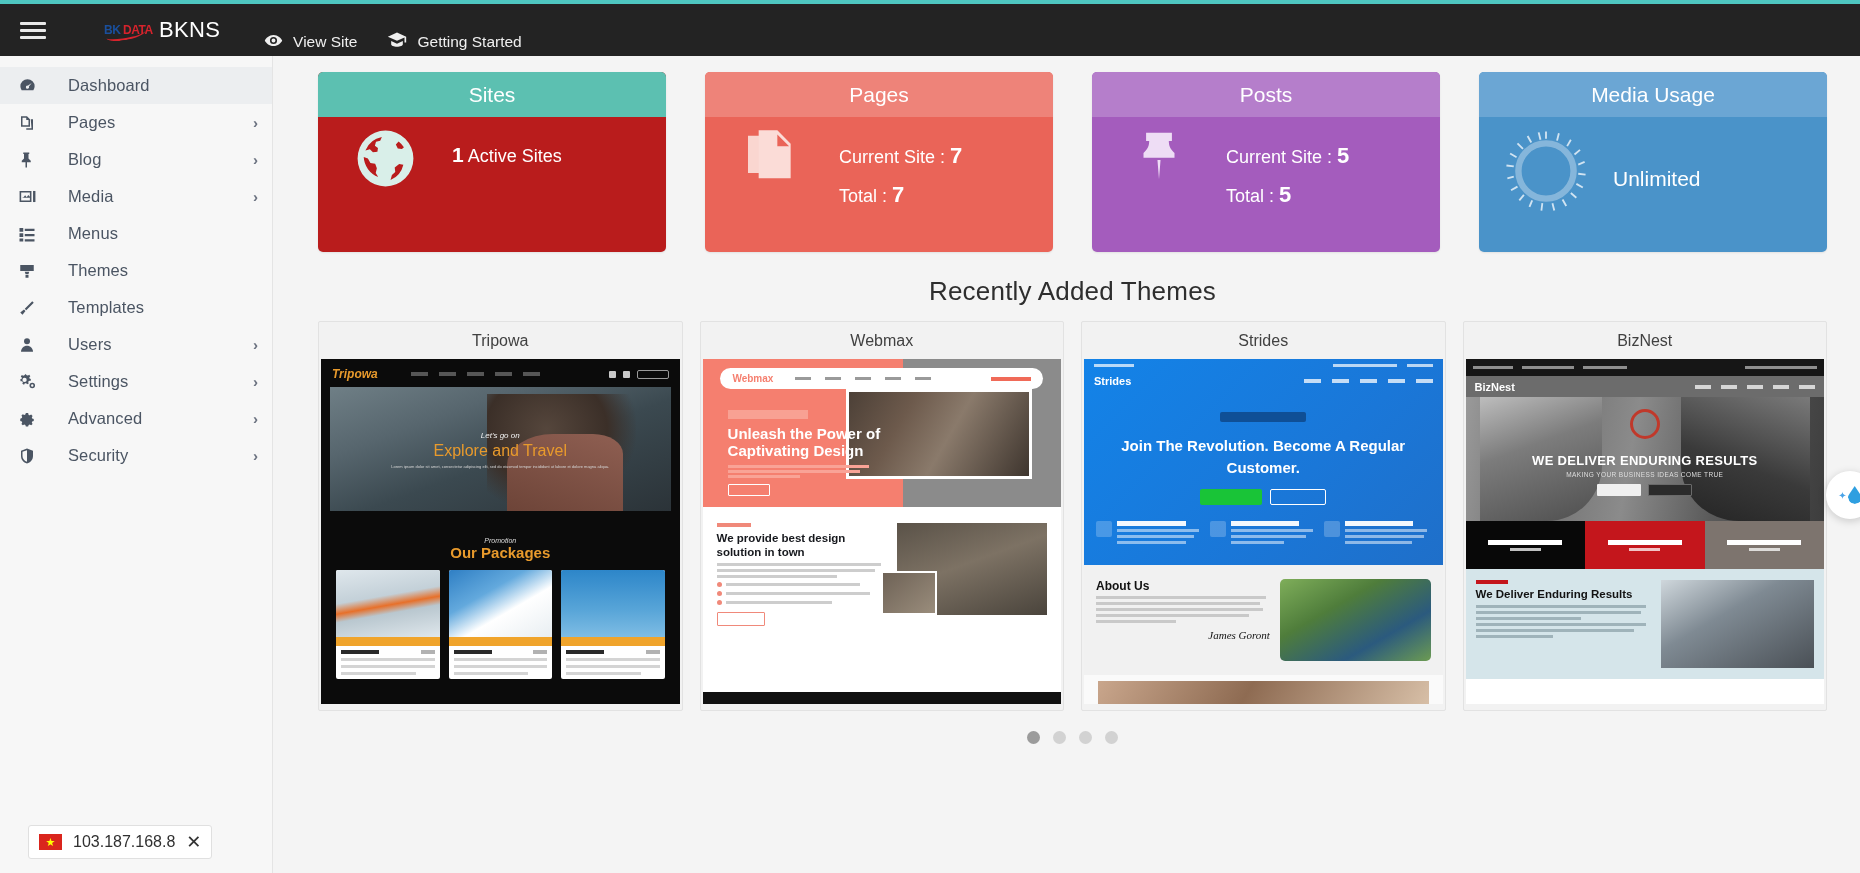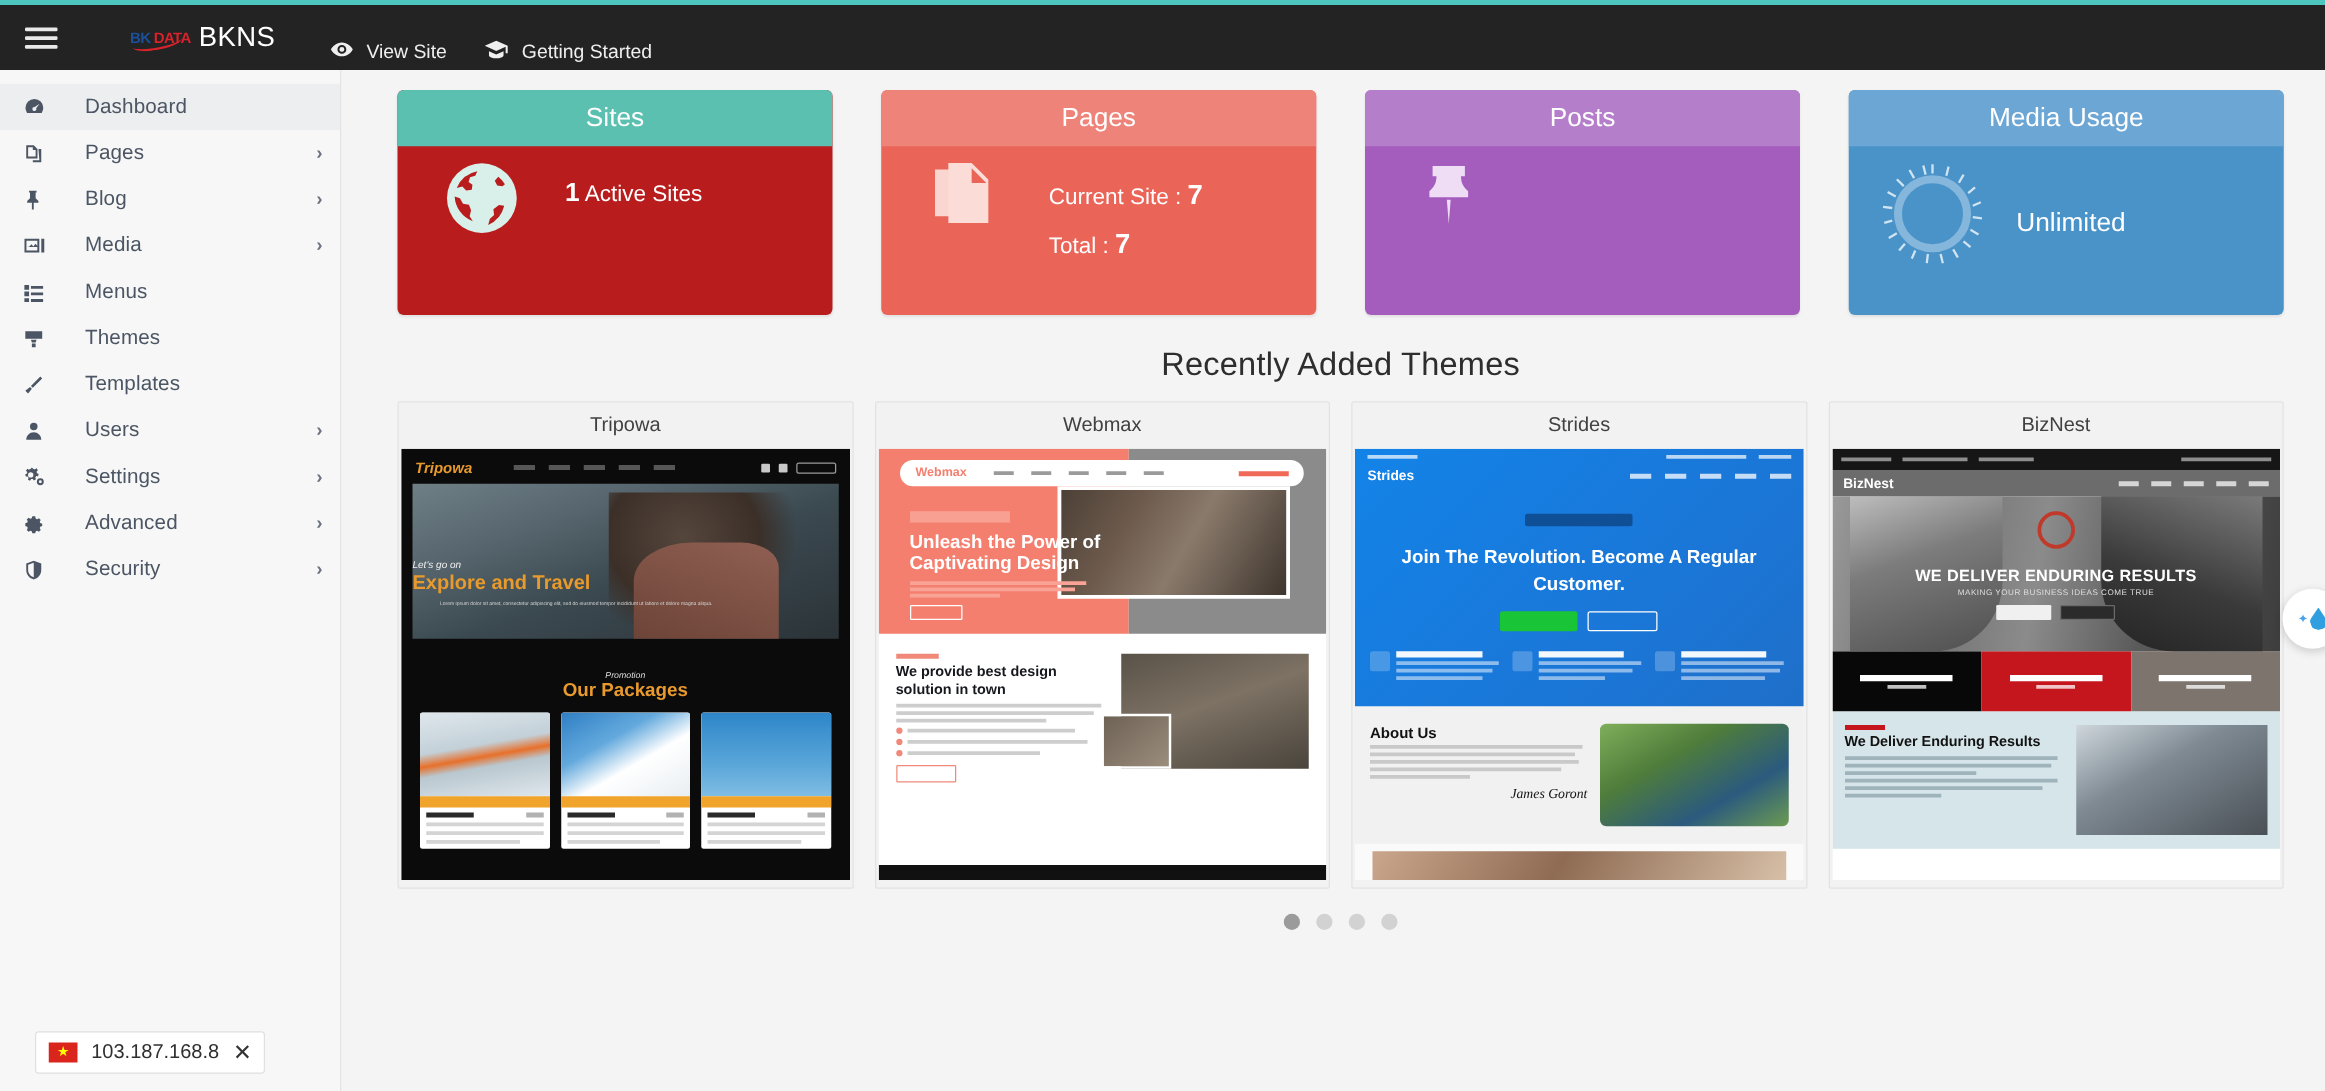--- a/index.html
+++ b/index.html
@@ -110,23 +110,23 @@
   .tri-nav i { display: block; width: 17px; height: 4px; background: #565656; }
   .tri-icons { margin-left: auto; display: flex; gap: 7px; align-items: center; }
   .tri-icons i { display: block; width: 7px; height: 7px; background: #c9c9c9; border-radius: 1px; }
   .tri-btn { width: 32px; height: 9px; border: 1px solid #9b9b9b; border-radius: 2px; }
   .tri-hero { height: 124px; margin: 0 5px; position: relative;
     background: linear-gradient(160deg,#6f7f86 0%,#57666e 28%,#3b4950 55%,#2b3338 100%); }
   .tri-hero::before { content:""; position:absolute; left: 46%; top: 6%; width: 44%; height: 94%;
     background: radial-gradient(ellipse at 40% 30%, #55463c 0%, #3b2f28 48%, transparent 72%);}
   .tri-hero::after { content:""; position:absolute; left: 52%; top: 38%; width: 34%; height: 62%;
     background: linear-gradient(200deg,#8f5f52,#6d4438); border-radius: 40% 26% 0 0; }
-  .tri-hero-txt { position: absolute; width: 100%; top: 60px; z-index: 3; }
+  .tri-hero-txt { position: absolute; width: 100%; top: 44px; text-align: center; z-index: 3; }
   .tri-hero-txt .s { color: #f0f0f0; font-size: 8px; font-style: italic; }
-  .tri-hero-txt .b { color: #e89a2c; font-size: 16px; font-weight: bold; margin-top: 2px; }
+  .tri-hero-txt .b { color: #e89a2c; font-size: 16px; font-weight: normal; margin-top: 2px; }
   .tri-hero-txt .p { color: #d5d5d5; font-size: 4px; margin-top: 4px; padding: 0 22px; line-height: 1.4; }
   .tri-sec { text-align: center; margin-top: 26px; }
   .tri-sec .s { color: #ddd; font-size: 7px; font-style: italic; }
   .tri-sec .b { color: #e89a2c; font-size: 15px; font-weight: bold; }
   .tri-cards { display: flex; gap: 9px; margin: 9px 11px 0; }
   .tri-card { flex: 1; background: #fff; border-radius: 2px; overflow: hidden; }
   .tri-card-img { height: 67px; }
   .tc1 { background: linear-gradient(170deg,#dfe7ec 0%,#c3d0d8 40%,#e7702a 52%,#b9c7cf 62%,#dfe7ec 100%); }
   .tc2 { background: linear-gradient(150deg,#2f7fc4 0%,#63a9dd 35%,#ffffff 60%,#e8eef2 100%); }
   .tc3 { background: linear-gradient(180deg,#2d86c9 0%,#58a5d8 60%,#7fbde4 100%); }
@@ -467,20 +467,26 @@
       </div>
 
       <div class="stat-card c-purple">
         <div class="stat-head">Posts</div>
         <div class="stat-body">
           <div class="stat-ico">
             <svg width="62" height="62" viewBox="0 0 24 24" fill="#eeddf5">
               <path d="M7 3h10v3.2h-1.2c0 2.3.9 3.4 2.2 4.6v1.9H6v-1.9c1.3-1.2 2.2-2.3 2.2-4.6H7zM11.4 13.5h1.2L12 21z"></path>
             </svg>
           </div>
+          <div class="stat-text">
+            <div><span>Current Site :</span>
+              <b>5</b></div>
+            <div><span>Total :</span>
+              <b>5</b></div>
+          </div>
         </div>
       </div>
 
       <div class="stat-card c-blue">
         <div class="stat-head">Media Usage</div>
         <div class="stat-body">
           <div class="stat-ico">
             <svg width="92" height="92" viewBox="0 0 100 100">
               <circle cx="50" cy="50" r="30" fill="none" stroke="rgba(255,255,255,.33)" stroke-width="7"></circle>
               <g stroke="rgba(255,255,255,.75)" stroke-width="2">

